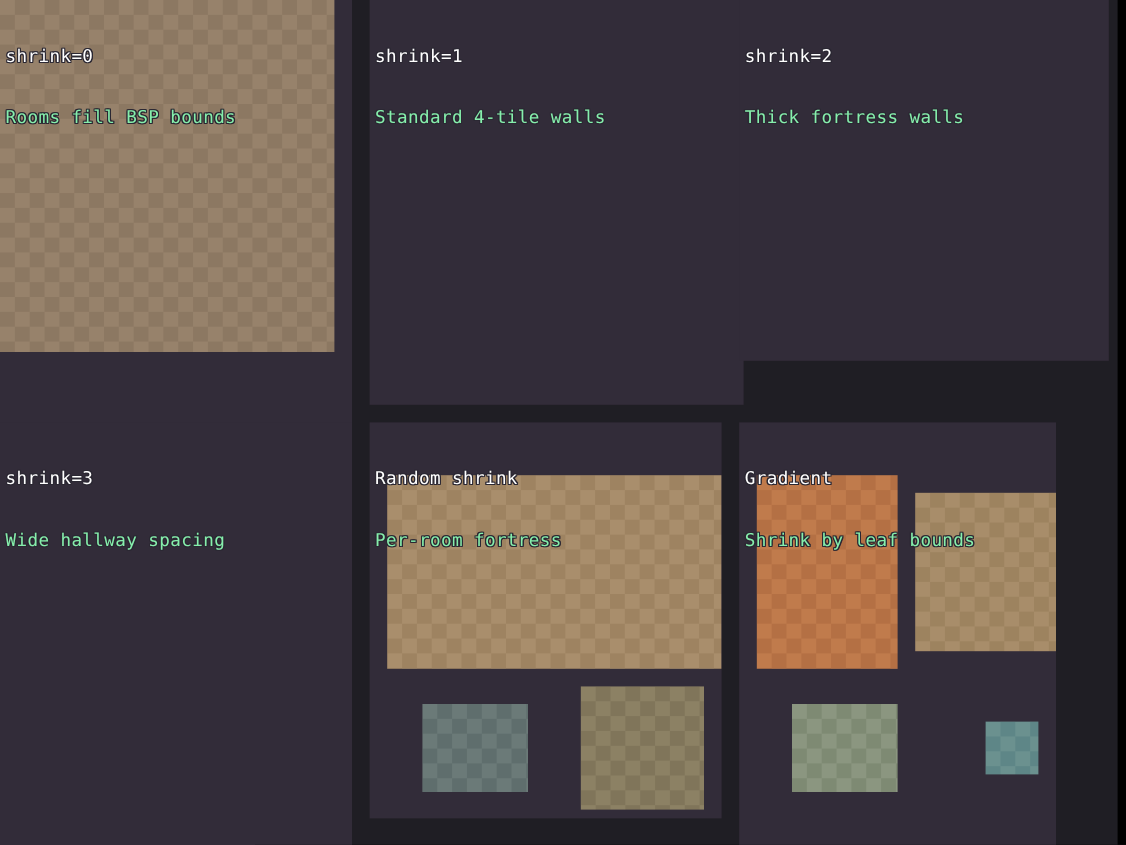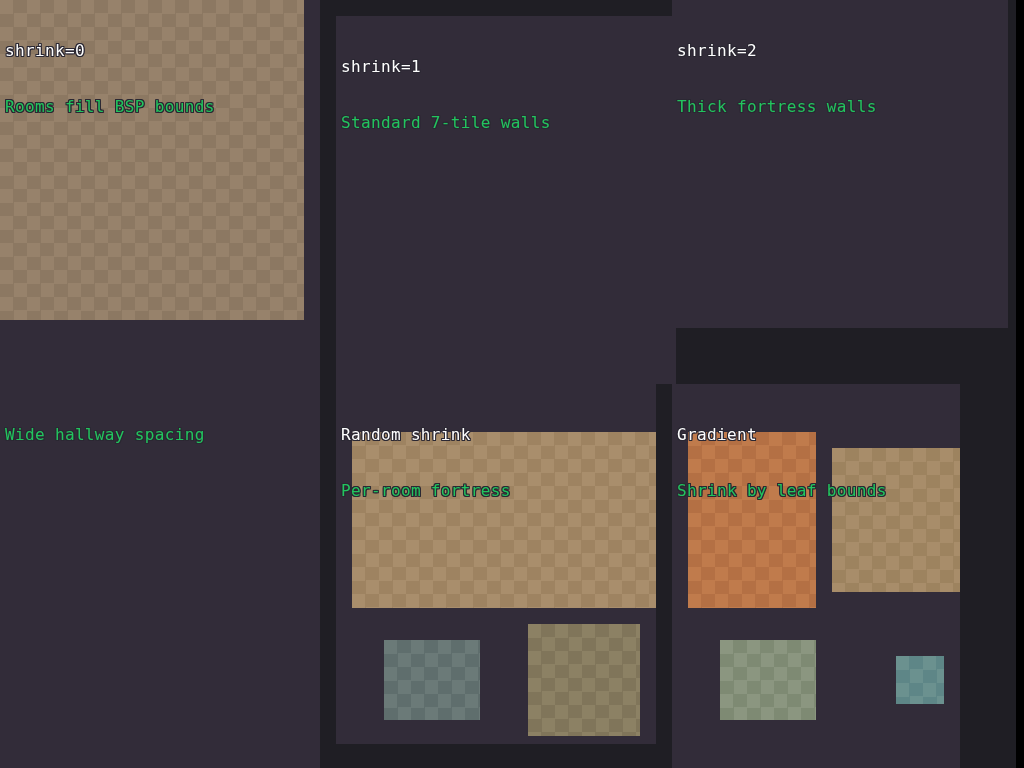--- a/index.html
+++ b/index.html
@@ -35,56 +35,57 @@
     font-size:16px;
     line-height:18px;
     letter-spacing:0.35px;
     text-shadow:
       1px 0 0 #2b2833, -1px 0 0 #2b2833,
       0 1px 0 #2b2833, 0 -1px 0 #2b2833,
       1px 1px 0 #2b2833, -1px -1px 0 #2b2833,
       1px -1px 0 #2b2833, -1px 1px 0 #2b2833;
   }
   .cap-title{color:#ffffff;}
-  .cap-sub{color:#22c55e;}
+  .cap-sub{color:#86efac;}
 </style>
 </head>
 <body>
 
 <div class="board">
 
   <section class="panel" style="left:0;top:0;width:320px;height:472px">
     <div class="rooms">
         <div class="room" style="left: 0px; top: 0px; width: 304px; height: 320px; --c1: #97826b; --c2: #8c7862;"></div>
       </div>
     <div class="caption">
       <div class="cap-title">shrink=0</div>
       <div class="cap-sub">Rooms fill BSP bounds</div>
     </div>
   </section>
 
-  <section class="panel" style="left:336px;top:16px;width:340px;height:368px">
+  <section class="panel" style="left:336px;top:0;width:340px;height:368px">
     <div class="rooms"></div>
     <div class="caption">
       <div class="cap-title">shrink=1</div>
-      <div class="cap-sub">Standard 7-tile walls</div>
+      <div class="cap-sub">Standard 4-tile walls</div>
     </div>
   </section>
 
   <section class="panel" style="left:672px;top:0;width:336px;height:328px">
     <div class="rooms"></div>
     <div class="caption">
       <div class="cap-title">shrink=2</div>
       <div class="cap-sub">Thick fortress walls</div>
     </div>
   </section>
 
   <section class="panel" style="left:0;top:384px;width:320px;height:384px">
     <div class="rooms"></div>
     <div class="caption">
+      <div class="cap-title">shrink=3</div>
       <div class="cap-sub">Wide hallway spacing</div>
     </div>
   </section>
 
   <section class="panel" style="left:336px;top:384px;width:320px;height:360px">
     <div class="rooms">
         <div class="room" style="left: 16px; top: 48px; width: 304px; height: 176px; --c1: #a98e6c; --c2: #9e8361;"></div>
         <div class="room" style="left: 48px; top: 256px; width: 96px; height: 80px; --c1: #6b7a78; --c2: #5f6e6d;"></div>
         <div class="room" style="left: 192px; top: 240px; width: 112px; height: 112px; --c1: #8c8164; --c2: #80755a;"></div>
       </div>

